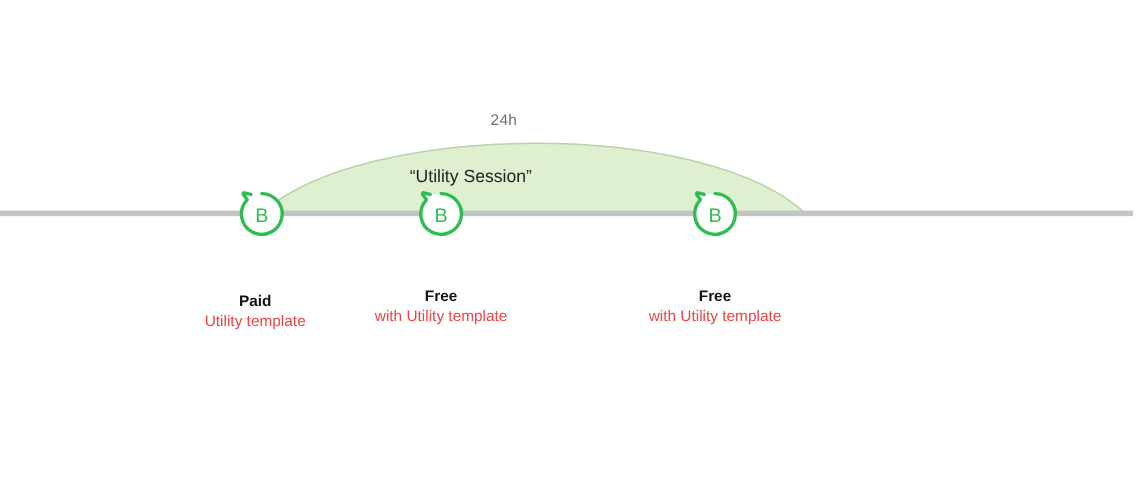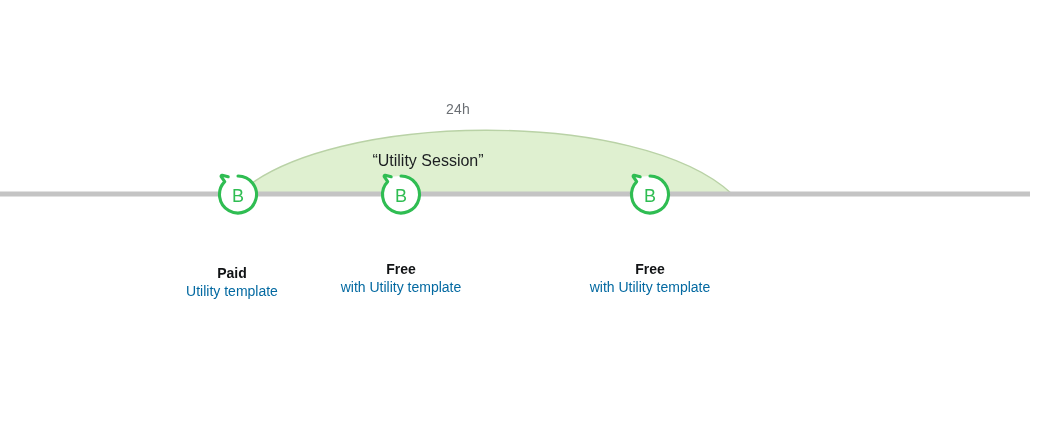--- a/index.html
+++ b/index.html
@@ -65,21 +65,21 @@
     font-size: 14px;
     font-weight: bold;
     color: #111315;
     line-height: 17px;
     white-space: nowrap;
     margin-top: 33px;
   }
   .milestone-sub {
     font-size: 14px;
     font-weight: normal;
-    color: #0369a1;
+    color: #ef4444;
     line-height: 19px;
     white-space: nowrap;
     text-align: right;
   }
 </style>
 </head>
 <body>
 
 <div class="canvas">
 

